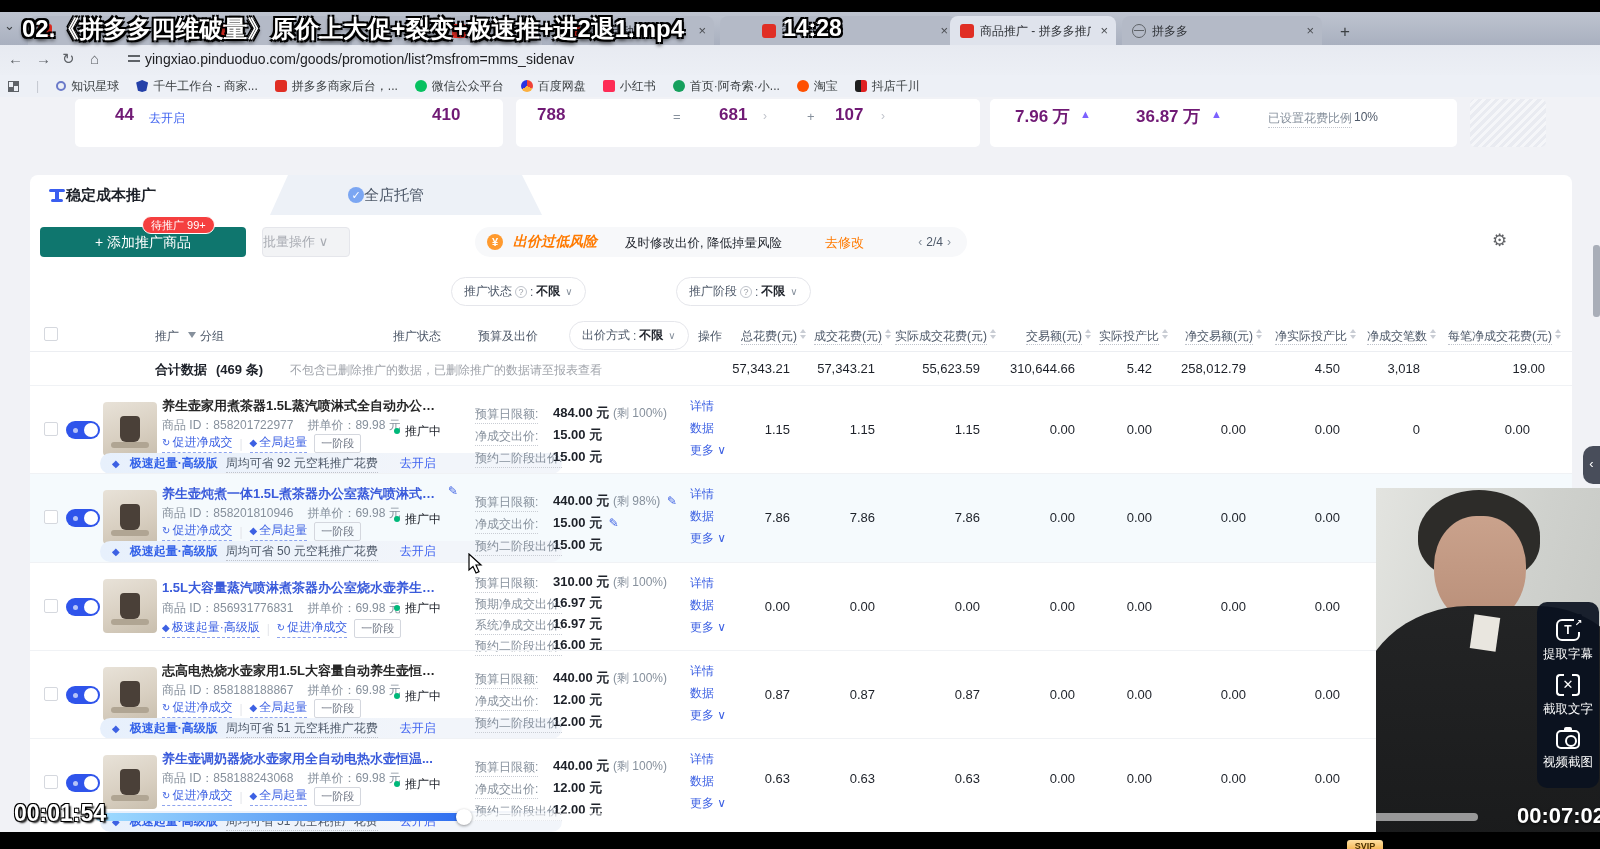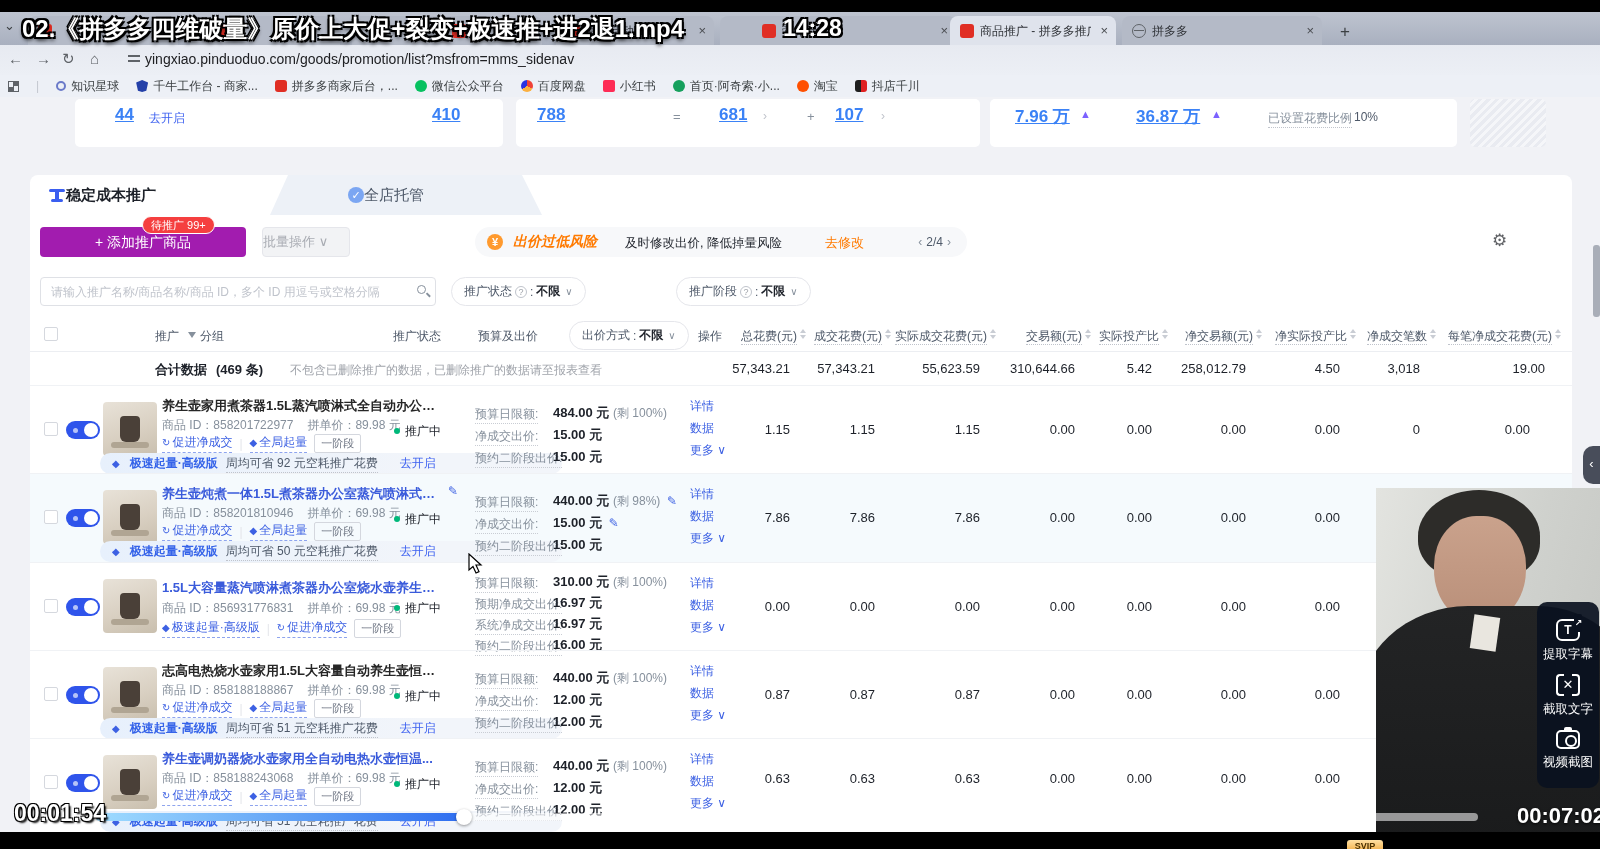--- a/index.html
+++ b/index.html
@@ -44,21 +44,21 @@
              display:flex; align-items:center; gap:17px; padding-left:8px; font-size:12px; color:#3c4043; }
   .bm { display:flex; align-items:center; gap:5px; white-space:nowrap; }
   .bmic { width:12px; height:12px; border-radius:3px; display:inline-block; }
   .gridic { width:11px; height:11px; display:inline-block;
             background:conic-gradient(#5f6368 0 25%,transparent 0 50%,#5f6368 0 75%,transparent 0); outline:1px solid #5f6368; outline-offset:-1px; }
   .bsep { color:#c3c7cf; }
 
   
   .statsrow { position:absolute; left:0; top:97px; width:1600px; height:78px; background:#f1f2f6; z-index:1; }
   .card { position:absolute; top:2px; height:48px; background:#fff; border-radius:5px; }
-  .bignum { position:absolute; top:6px; font-size:17px; font-weight:bold; color:#3b82f6;text-decoration:underline; }
+  .bignum { position:absolute; top:6px; font-size:17px; font-weight:bold; color:#701a75; }
   .smalllink { position:absolute; top:11px; font-size:12px; color:#3d61f0; }
   .grayop { position:absolute; top:10px; font-size:13px; color:#86909c; }
   .chev { position:absolute; top:10px; font-size:12px; color:#c0c4cc; }
   .uptri { position:absolute; top:9px; font-size:11px; color:#7b61ff; }
   .ratio-label { position:absolute; top:11px; font-size:12px; color:#86909c; border-bottom:1px dotted #c0c4cc; }
   .ratio-val { position:absolute; top:11px; font-size:12px; color:#4e5969; }
   .hatch { position:absolute; left:1470px; top:2px; width:76px; height:48px; border-radius:5px;
            background:repeating-linear-gradient(135deg,#e9ebf1 0 3px,#f5f6f9 3px 6px); }
 
   
@@ -68,21 +68,21 @@
   .ptab { position:absolute; top:0; height:40px; display:flex; align-items:center; font-size:15px; }
   .ptab.one { left:18px; font-weight:bold; color:#1d2129; }
   .ptab.two { left:318px; color:#4e5969; }
   .scaleic { position:relative; width:18px; height:18px; }
   .scaleic i { position:absolute; background:#3a5ef0; }
   .scaleic .b1 { left:1px; top:3px; width:16px; height:3px; border-radius:2px; }
   .scaleic .b2 { left:7px; top:3px; width:4px; height:11px; }
   .scaleic .b3 { left:3px; top:13px; width:12px; height:3px; border-radius:2px; }
   .checkic { width:16px; height:16px; border-radius:50%; background:#7ba6f2; color:#fff; font-size:11px; text-align:center; line-height:16px; }
 
-  .addbtn { position:absolute; left:10px; top:52px; width:206px; height:30px; background:#a21caf; border-radius:4px;
+  .addbtn { position:absolute; left:10px; top:52px; width:206px; height:30px; background:#0f766e; border-radius:4px;
             color:#fff; font-size:14px; text-align:center; line-height:30px; }
   .pendbadge { position:absolute; left:112px; top:41px; height:18px; padding:0 8px; background:#f53f3f; border:1px solid #fff;
             border-radius:9px; color:#fff; font-size:11px; line-height:16px; z-index:5; }
   .batchbtn { position:absolute; left:232px; top:52px; width:88px; height:30px; background:#f2f3f5; border:1px solid #e5e6eb;
             border-radius:4px; color:#a8abb2; font-size:13px; text-align:left; line-height:28px; }
   .warnbar { position:absolute; left:445px; top:52px; width:492px; height:30px; background:#f7f8fa; border-radius:16px; }
   .warnic { position:absolute; left:12px; top:7px; width:16px; height:16px; border-radius:50%; background:#ff9a2e; color:#fff;
             font-size:11px; font-weight:bold; text-align:center; line-height:16px; }
   .warntitle { position:absolute; left:38px; top:6px; font-size:14px; font-weight:bold; font-style:italic; color:#ff7a00; }
   .warndesc { position:absolute; left:150px; top:8px; font-size:12.5px; color:#1d2129; }
@@ -310,24 +310,20 @@
     <div class="batchbtn"><span>批量操作</span> <span>∨</span></div>
     <div class="warnbar">
       <span class="warnic">¥</span>
       <span class="warntitle">出价过低风险</span>
       <span class="warndesc">及时修改出价, 降低掉量风险</span>
       <span class="warnlink">去修改</span>
       <span class="warnpager"><span class="pg">‹</span><span>2/4</span><span class="pg">›</span></span>
     </div>
     <span class="gearic">⚙</span>
 
-    <div class="searchbox">
-      <input placeholder="请输入推广名称/商品名称/商品 ID，多个 ID 用逗号或空格分隔" style="">
-      <span class="magic"></span>
-    </div>
     <div class="fpill" style="left:421px;">
       <span class="flabel">推广状态</span>
       <span class="fhelp">?</span>
         <span class="flabel">:</span>
       <span class="fval">不限</span>
       <span class="fchev">∨</span>
     </div>
     <div class="fpill" style="left:539px;margin-top:44px;">
       <span class="flabel">出价方式</span>
         <span class="flabel">:</span>

